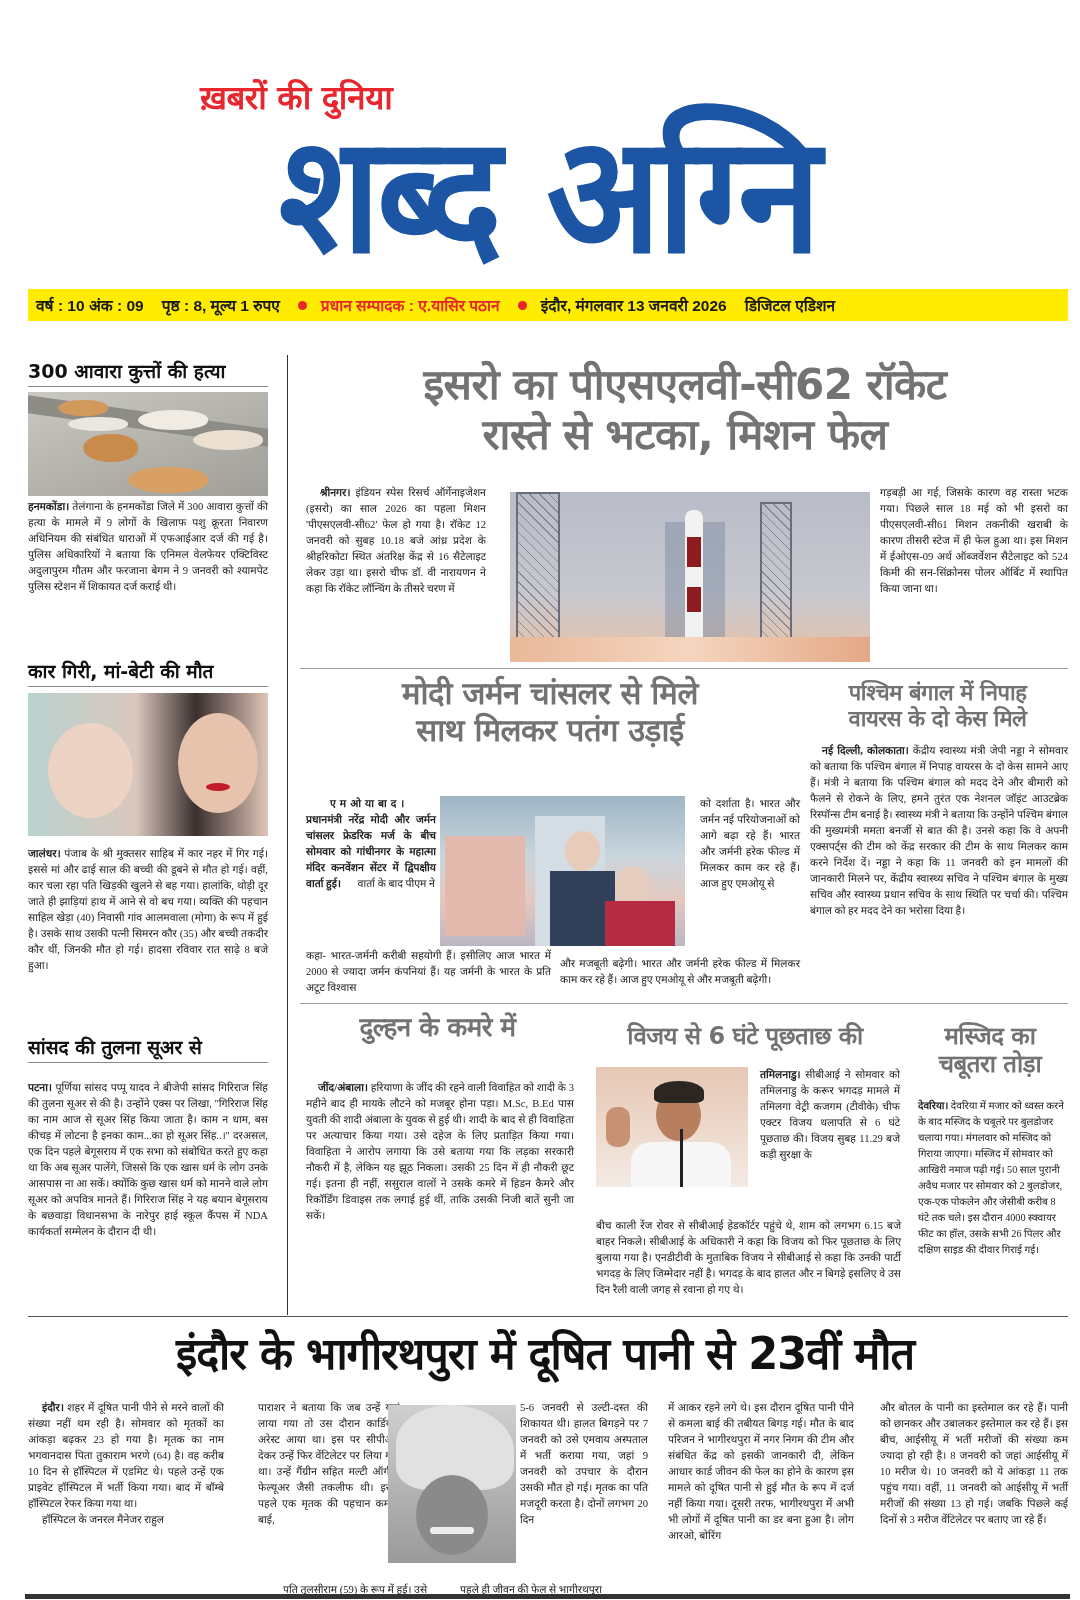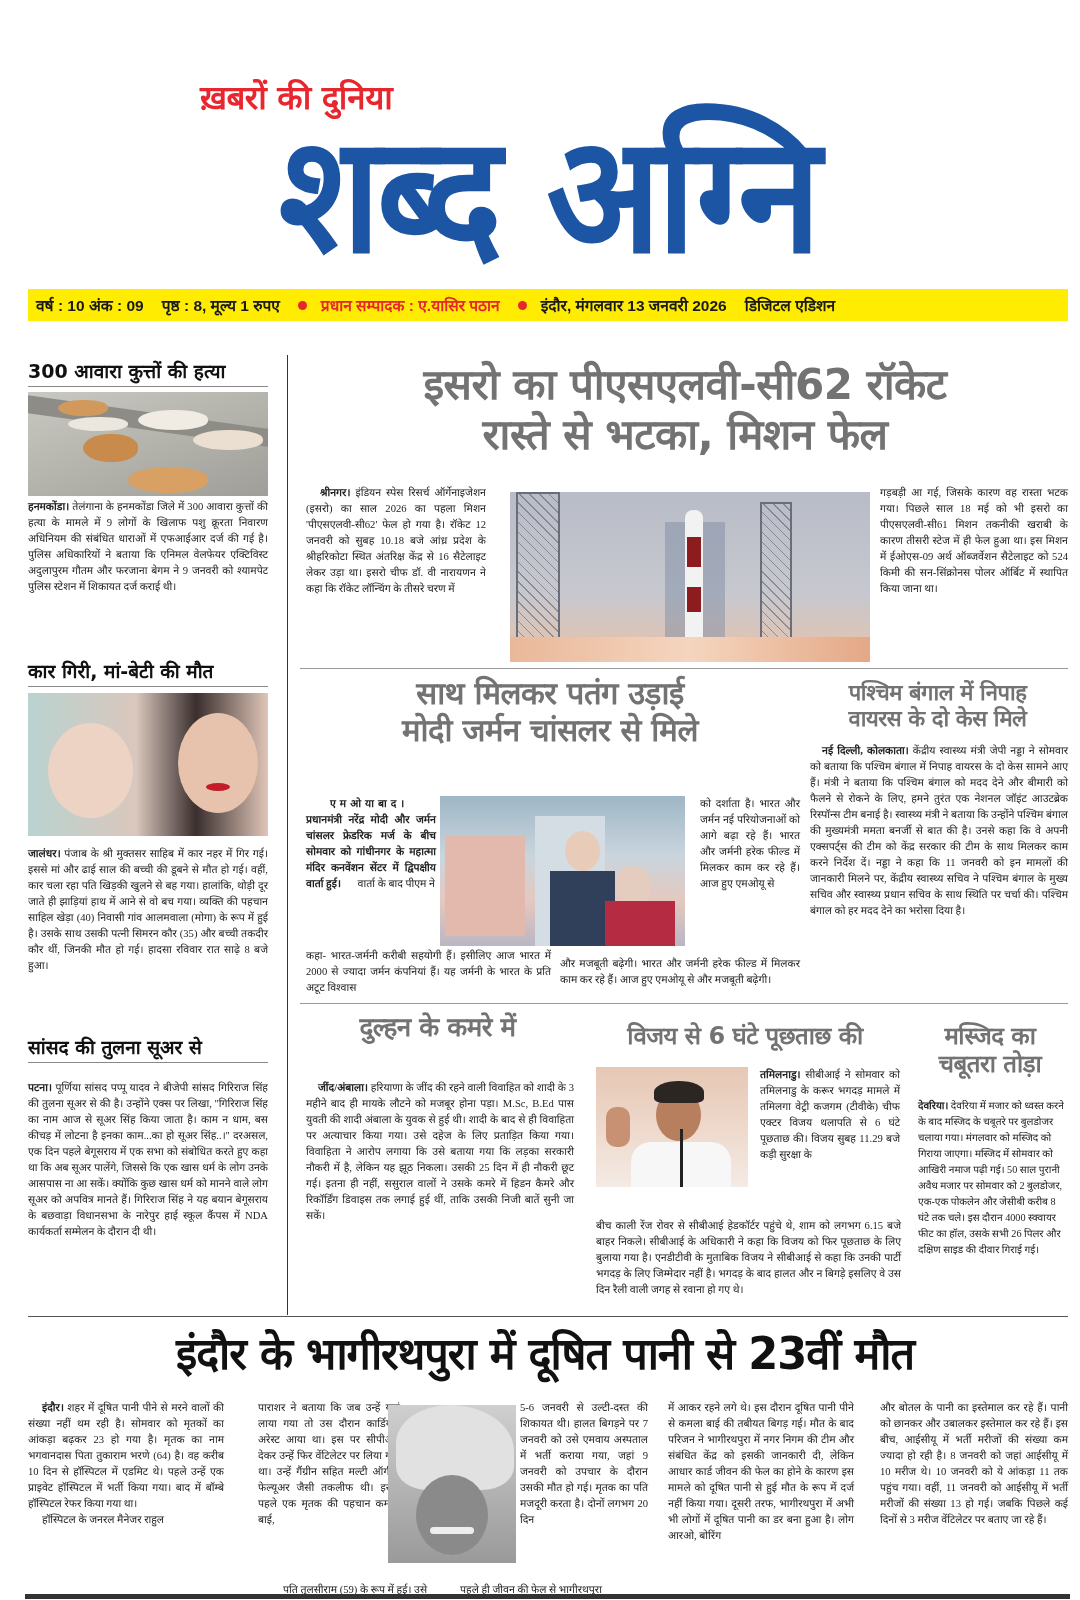--- a/index.html
+++ b/index.html
@@ -116,22 +116,22 @@
   <div style="position:absolute; left:177px; top:95px; width:14px; height:25px; background:#8d1c1f;"></div>
   <div style="position:absolute; left:0; top:145px; width:360px; height:25px; background:linear-gradient(90deg,#e9b899,#f5d5bf,#e4a886);"></div>
 </div>
 <div class="body" style="left:880px; top:485px; width:188px;">
   <span>गड़बड़ी आ गई, जिसके कारण वह रास्ता भटक गया। पिछले साल 18 मई को भी इसरो का पीएसएलवी-सी61 मिशन तकनीकी खराबी के कारण तीसरी स्टेज में ही फेल हुआ था। इस मिशन में ईओएस-09 अर्थ ऑब्जर्वेशन सैटेलाइट को 524 किमी की सन-सिंक्रोनस पोलर ऑर्बिट में स्थापित किया जाना था।</span>
 </div>
 
 <div class="hrule" style="left:300px; top:668px; width:768px;"></div>
 
 <div class="big-head" style="left:300px; top:675px; width:500px; font-size:31px;">
+  <div>मोदी जर्मन चांसलर से मिले</div>
   <div>साथ मिलकर पतंग उड़ाई</div>
-  <div>मोदी जर्मन चांसलर से मिले</div>
 </div>
 <div class="body" style="left:306px; top:796px; width:130px;">
   <span style="display:inline-block; width:24px;"></span><b class="dateline spaced">एमओयाबाद।</b>
   <b>प्रधानमंत्री नरेंद्र मोदी और जर्मन चांसलर फ्रेडरिक मर्ज के बीच सोमवार को गांधीनगर के महात्मा मंदिर कनवेंशन सेंटर में द्विपक्षीय वार्ता हुई।</b>
   <span style="display:inline-block; width:14px;"></span><span>वार्ता के बाद पीएम ने</span>
 </div>
 <div class="photo kite" style="left:440px; top:796px; width:245px; height:150px;">
   <div style="position:absolute; left:5px; top:40px; width:80px; height:100px; background:#e4b9ad;"></div>
   <div style="position:absolute; left:95px; top:20px; width:70px; height:130px; background:#d5dde4;"></div>
   <div class="face" style="left:125px; top:35px; width:35px; height:40px;"></div>

